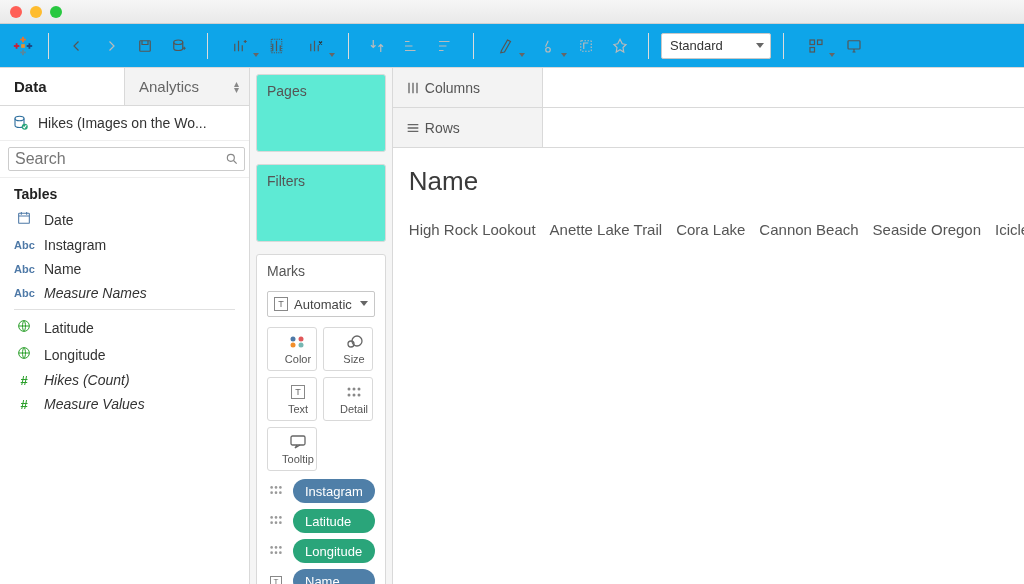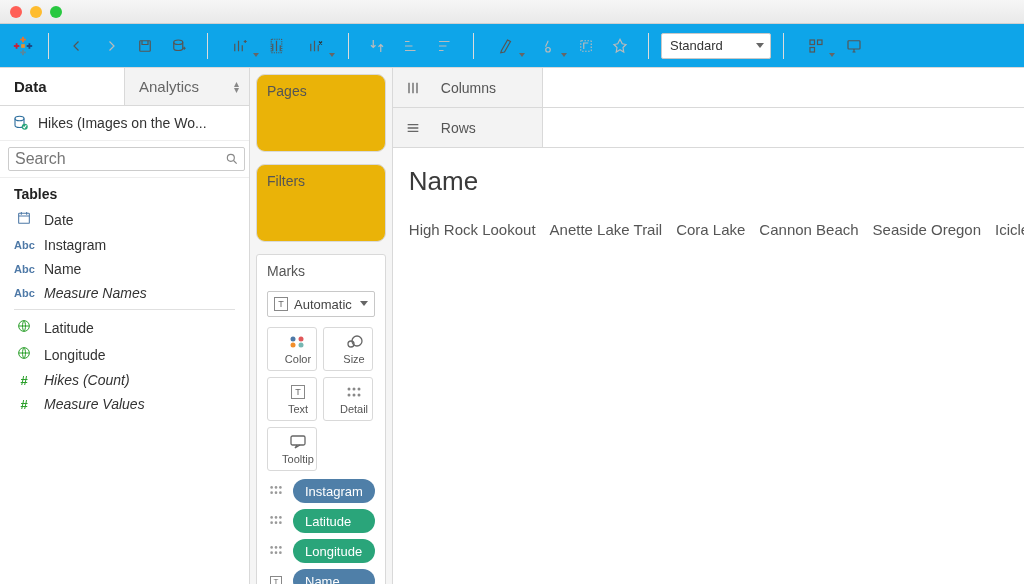--- a/index.html
+++ b/index.html
@@ -51,21 +51,21 @@
   .section-title { font-weight: 700; font-size: 14px; padding: 8px 14px 4px; color: #222; }
   .field-list { padding: 0 8px 8px; }
   .field { display: flex; align-items: center; gap: 10px; padding: 4px 6px; font-size: 14px; color: #333; border-radius: 3px; }
   .field .type-icon { width: 20px; text-align: center; font-size: 12px; }
   .clr-dim { color: #4e79a7; }
   .clr-meas { color: #2ca02c; }
   .italic { font-style: italic; }
   .hr { height: 1px; background: #e0e0e0; margin: 4px 6px; }
 
   
-  .shelf { background: #eab308; border: 1px solid #d9d9d9; border-radius: 9px; margin: 6px 6px 0 6px; }
+  .shelf { background: #5eead4; border: 1px solid #d9d9d9; border-radius: 3px; margin: 6px 6px 0 6px; }
   .shelf:first-child { margin-top: 6px; }
   .shelf-header { padding: 8px 10px; font-size: 14px; color: #555; }
   .shelf-body { min-height: 30px; }
   .shelf.pages .shelf-body { min-height: 44px; }
   .shelf.filters .shelf-body { min-height: 44px; }
 
   .marks { background: #fff; border: 1px solid #d9d9d9; border-radius: 3px; margin: 6px 6px 0 6px; padding-bottom: 8px; }
   .marks-header { padding: 8px 10px; font-size: 14px; color: #555; }
   .mark-type { margin: 4px 10px; height: 26px; border: 1px solid #c8c8c8; border-radius: 2px; background: #fff; display: flex; align-items: center; padding: 0 6px; position: relative; font-size: 13px; color: #444; gap: 6px; }
   .mark-type .caret-down { position: absolute; right: 6px; top: 9px; width: 0; height: 0; border-left: 4px solid transparent; border-right: 4px solid transparent; border-top: 5px solid #666; }
@@ -77,21 +77,21 @@
   .pills { display: flex; flex-direction: column; gap: 6px; padding: 8px 10px 0; }
   .pill-row { display: flex; align-items: center; gap: 8px; }
   .pill-row .mini-icon { width: 18px; text-align: center; color: #888; font-size: 11px; }
   .pill { flex: 1; height: 24px; border-radius: 12px; color: #fff; display: flex; align-items: center; padding: 0 12px; font-size: 13px; }
   .pill.blue { background: #4f7fa8; }
   .pill.green { background: #2aa57a; }
 
   
   .rc-shelves { display: flex; flex-direction: column; }
   .rc-row { display: flex; height: 40px; border-bottom: 1px solid #d9d9d9; }
-  .rc-label { width: 150px; background: #f3f3f3; border-right: 1px solid #d9d9d9; display: flex; align-items: center; gap: 20px; padding: 0 12px; font-size: 14px; color: #555; }
+  .rc-label { width: 150px; background: #f3f3f3; border-right: 1px solid #d9d9d9; display: flex; align-items: center; gap: 4px; padding: 0 12px; font-size: 14px; color: #555; }
   .rc-label svg { width: 16px; height: 16px; }
   .rc-drop { flex: 1; background: #fff; }
 
   .viz { flex: 1; background: #fff; padding: 18px 16px; overflow: hidden; border-top: 0; }
   .viz-title { font-size: 26px; font-weight: 400; color: #3a3a3a; margin-bottom: 20px; }
   .viz-body { font-size: 15px; color: #555; line-height: 1.7; }
   .viz-body span { white-space: nowrap; margin-right: 14px; }
 
   
   .t-box { width: 14px; height: 14px; border: 1px solid #888; display: inline-flex; align-items: center; justify-content: center; font-size: 9px; color: #666; }

